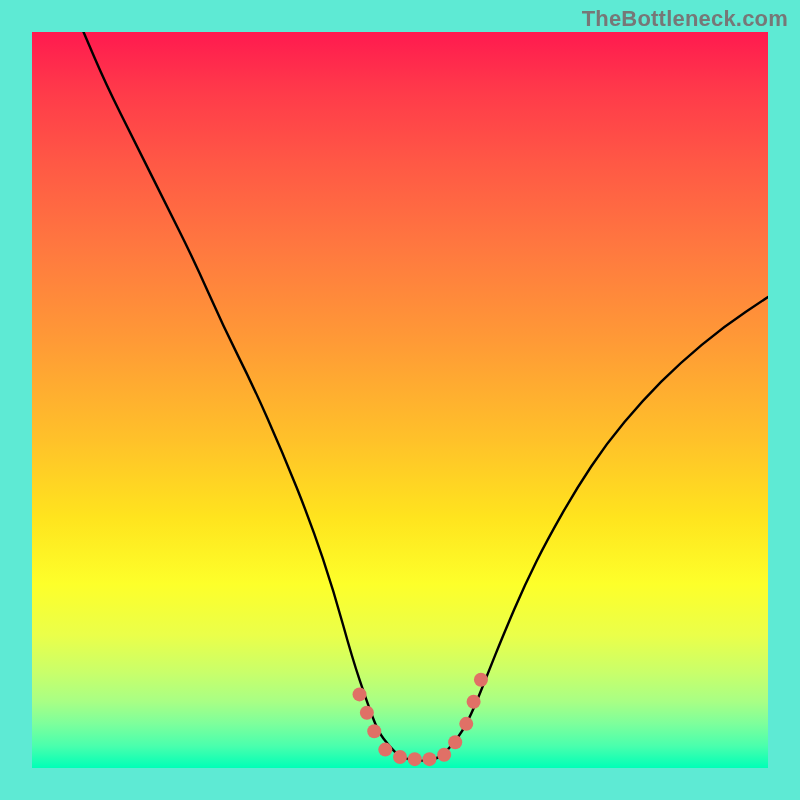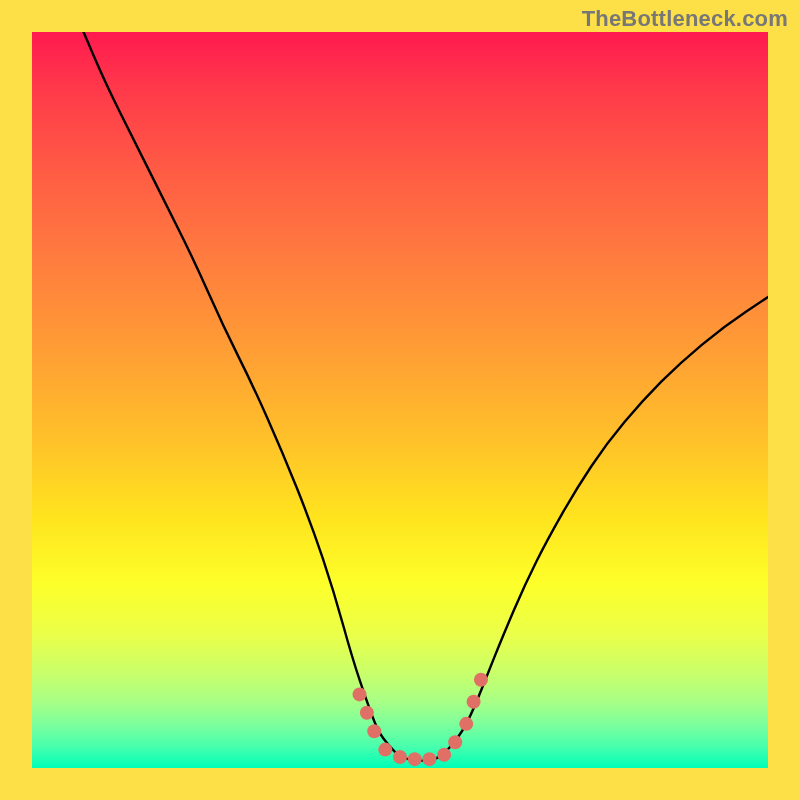--- a/index.html
+++ b/index.html
@@ -9,21 +9,21 @@
     height: 800px;
     background: #000;
     overflow: hidden;
   }
   .frame {
     position: absolute;
     left: 0;
     top: 0;
     width: 800px;
     height: 800px;
-    background: #fde047;
+    background: #5eead4;
   }
   .plot {
     position: absolute;
     left: 32px;
     top: 32px;
     width: 736px;
     height: 736px;
     overflow: hidden;
   }
   .gradient {

